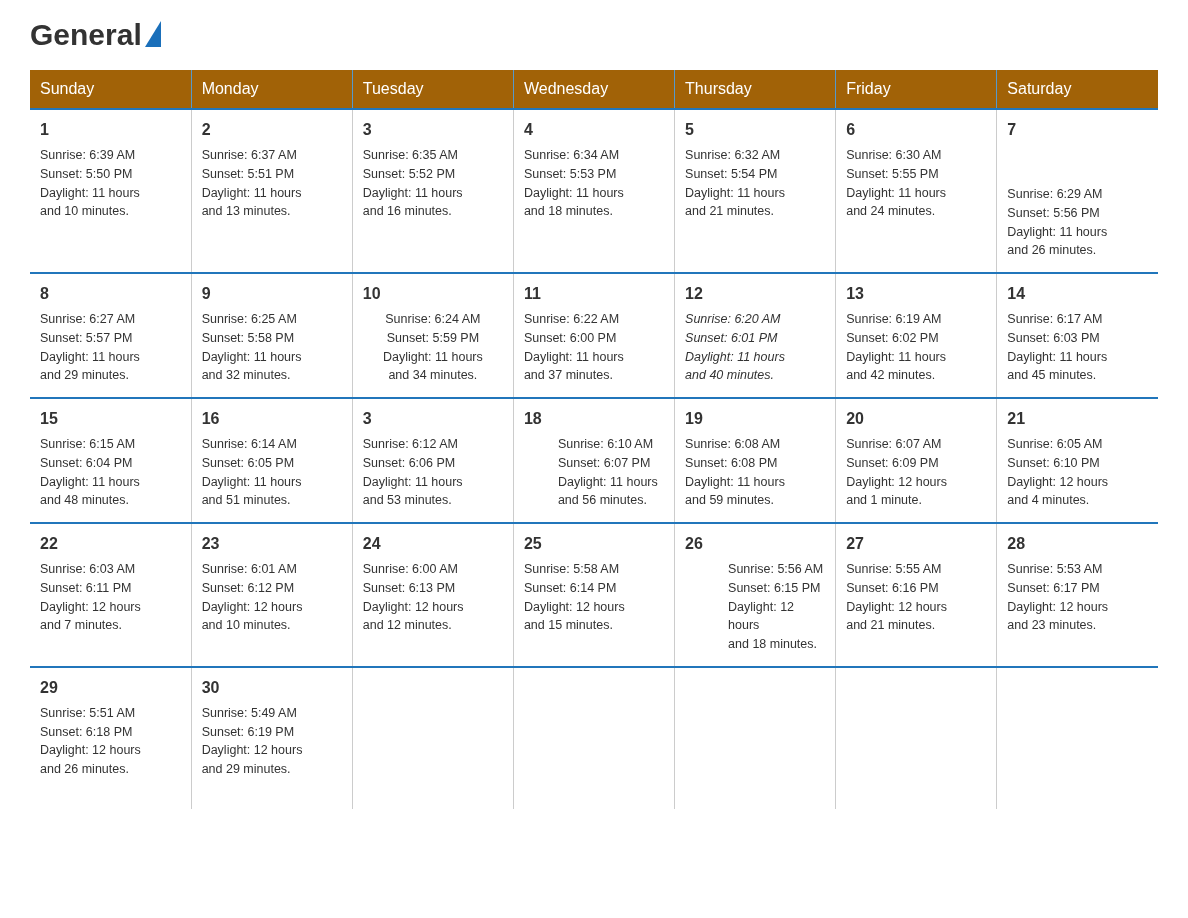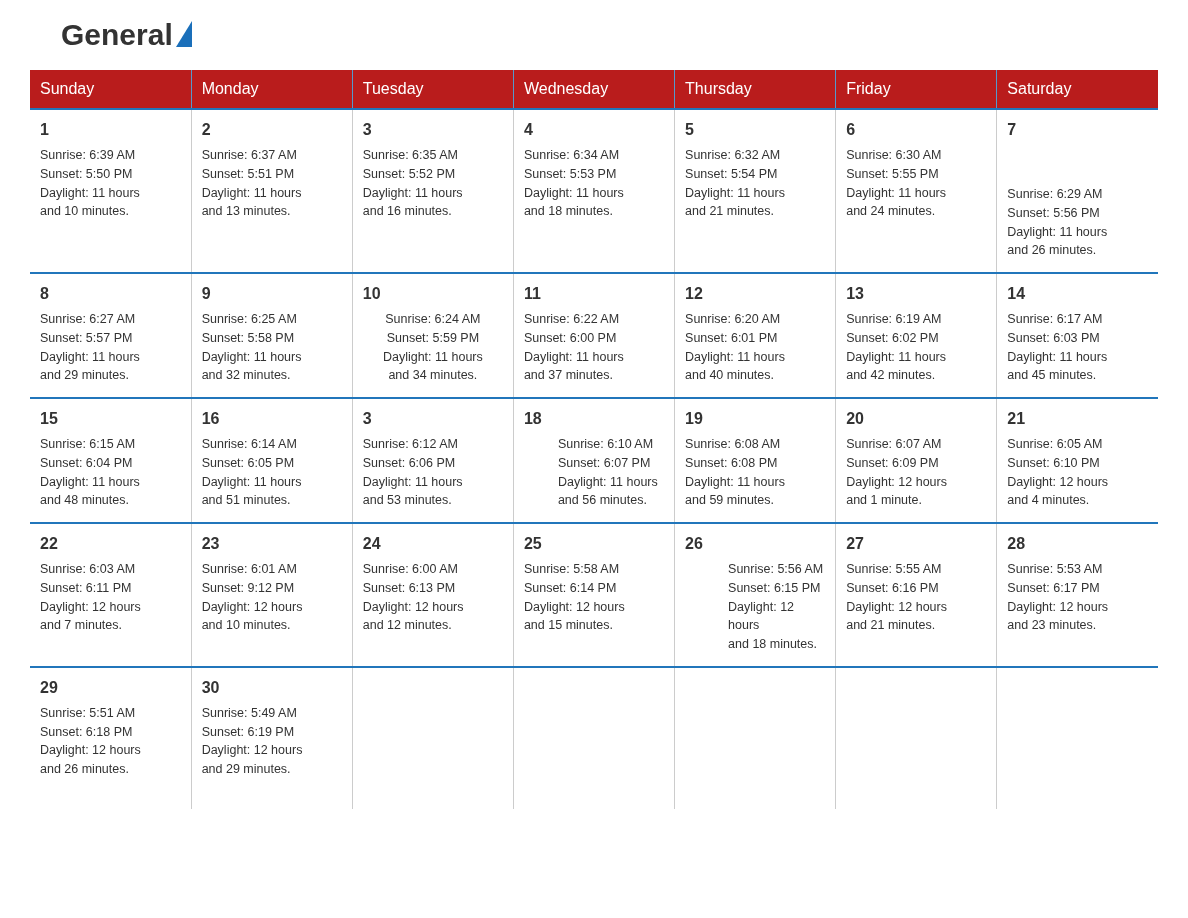--- a/index.html
+++ b/index.html
@@ -35,21 +35,21 @@
       font-size: 22px;
       color: #555;
       margin-top: 4px;
     }
     table {
       width: 100%;
       border-collapse: collapse;
       table-layout: fixed;
     }
     thead tr {
-      background: #b91c1c;
+      background: #a16207;
     }
     thead th {
       color: #fff;
       font-size: 16px;
       font-weight: normal;
       padding: 10px 10px;
       text-align: left;
       border-right: 1px solid #5599cc;
     }
     thead th:last-child { border-right: none; }
@@ -78,21 +78,21 @@
     tbody tr:last-child td {
       padding-bottom: 30px;
     }
   </style>
 </head>
 <body>
 
 <div class="header">
   <div class="logo">
   <div style="display:flex;align-items:flex-end;line-height:1;">
-    <span style="font-size:30px;font-weight:bold;color:#333;margin-left:31px;">General</span>
+    <span style="font-size:30px;font-weight:bold;color:#333;">General</span>
     <span style="display:inline-block;width:0;height:0;border-left:16px solid transparent;border-bottom:26px solid #1a6fba;margin-left:3px;margin-bottom:3px;"></span>
   </div>
 </div>
   <div class="title-area">
     <div class="month-title"></div>
     <div class="location"></div>
   </div>
 </div>
 
 <table>
@@ -183,21 +183,21 @@
         </td>
         <td>
           <span class="day-num">11</span>
           <div class="day-info" style="white-space: pre-line;">Sunrise: 6:22 AM
 Sunset: 6:00 PM
 Daylight: 11 hours
 and 37 minutes.</div>
         </td>
         <td>
           <span class="day-num">12</span>
-          <div class="day-info" style="white-space: pre-line;">Sunrise: 6:20 AM
+          <div class="day-info" style="white-space: pre-line; font-style: italic;">Sunrise: 6:20 AM
 Sunset: 6:01 PM
 Daylight: 11 hours
 and 40 minutes.</div>
         </td>
         <td>
           <span class="day-num">13</span>
           <div class="day-info" style="white-space: pre-line;">Sunrise: 6:19 AM
 Sunset: 6:02 PM
 Daylight: 11 hours
 and 42 minutes.</div>
@@ -265,21 +265,21 @@
         <td>
           <span class="day-num">22</span>
           <div class="day-info" style="white-space: pre-line;">Sunrise: 6:03 AM
 Sunset: 6:11 PM
 Daylight: 12 hours
 and 7 minutes.</div>
         </td>
         <td>
           <span class="day-num">23</span>
           <div class="day-info" style="white-space: pre-line;">Sunrise: 6:01 AM
-Sunset: 9:12 PM
+Sunset: 6:12 PM
 Daylight: 12 hours
 and 10 minutes.</div>
         </td>
         <td>
           <span class="day-num">24</span>
           <div class="day-info" style="white-space: pre-line;">Sunrise: 6:00 AM
 Sunset: 6:13 PM
 Daylight: 12 hours
 and 12 minutes.</div>
         </td>

